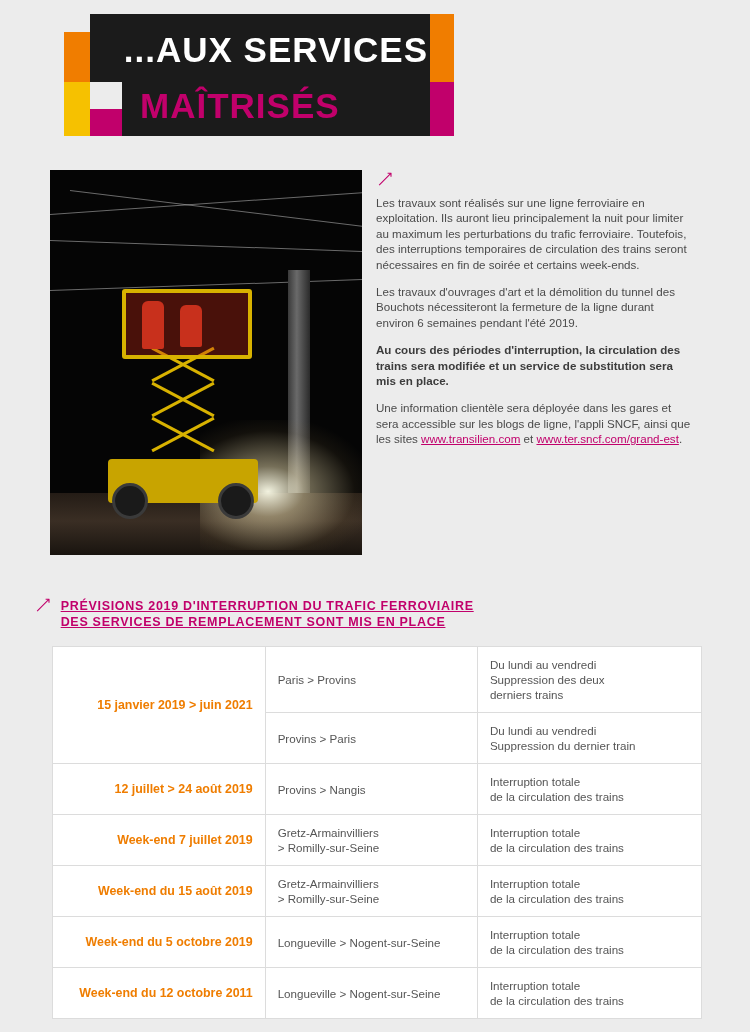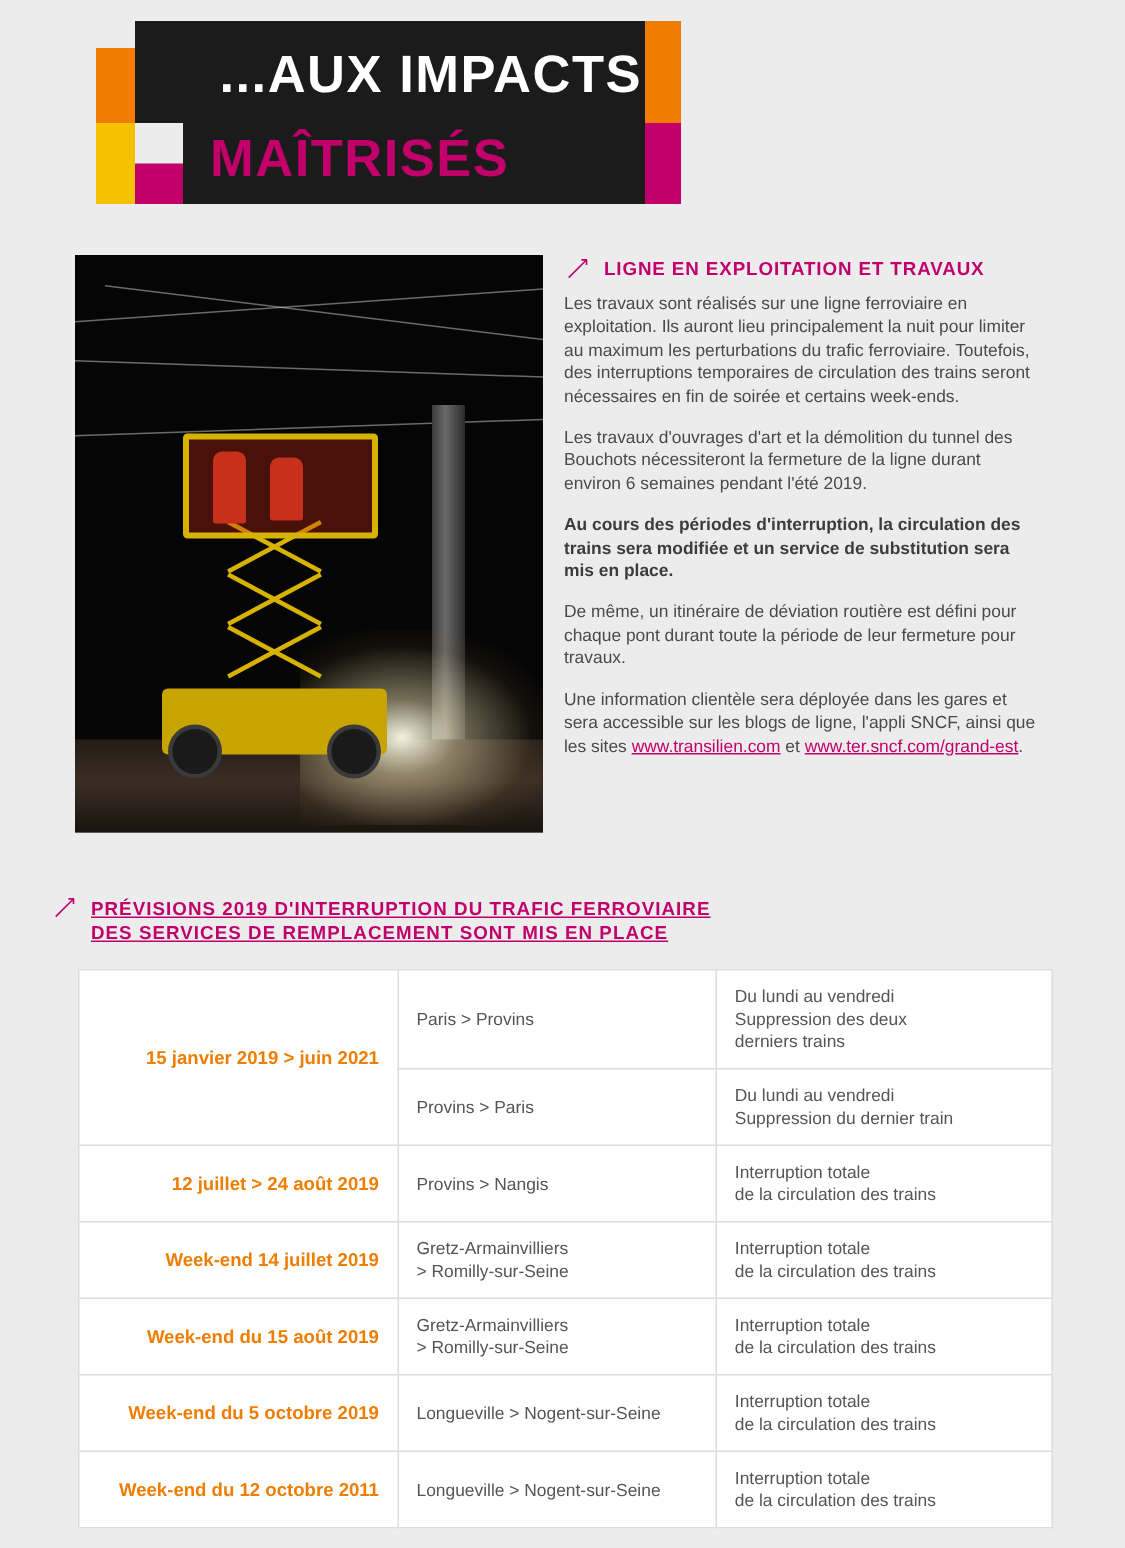--- a/index.html
+++ b/index.html
@@ -316,21 +316,21 @@
 <div class="page">
 
   <div class="banner">
     <div class="blk-orange-left"></div>
     <div class="blk-yellow"></div>
     <div class="blk-magenta-small"></div>
     <div class="blk-black-top"></div>
     <div class="blk-black-bot"></div>
     <div class="blk-orange-right"></div>
     <div class="blk-magenta-right"></div>
-    <div class="line1">...AUX IMPACTS</div>
+    <div class="line1">...AUX SERVICES</div>
     <div class="line2">MAÎTRISÉS</div>
   </div>
 
   <div class="photo">
     <div class="wire c"></div>
     <div class="wire a"></div>
     <div class="wire b"></div>
     <div class="wire d"></div>
     <div class="pole"></div>
     <div class="ground"></div>
@@ -347,26 +347,24 @@
       <i style="top:80px;transform:rotate(-28deg)"></i>
     </div>
     <div class="basket"></div>
     <div class="worker a"></div>
     <div class="worker b"></div>
   </div>
 
   <div class="textcol">
     <div class="arrow-title">
       <span class="arrow-glyph">⟶</span>
-      <span class="sec-title">LIGNE EN EXPLOITATION ET TRAVAUX</span>
     </div>
     <p>Les travaux sont réalisés sur une ligne ferroviaire en exploitation. Ils auront lieu principalement la nuit pour limiter au maximum les perturbations du trafic ferroviaire. Toutefois, des interruptions temporaires de circulation des trains seront nécessaires en fin de soirée et certains week-ends.</p>
     <p>Les travaux d'ouvrages d'art et la démolition du tunnel des Bouchots nécessiteront la fermeture de la ligne durant environ 6 semaines pendant l'été 2019.</p>
     <p class="bold">Au cours des périodes d'interruption, la circulation des trains sera modifiée et un service de substitution sera mis en place.</p>
-    <p>De même, un itinéraire de déviation routière est défini pour chaque pont durant toute la période de leur fermeture pour travaux.</p>
     <p>
       <span>Une information clientèle sera déployée dans les gares et sera accessible sur les blogs de ligne, l'appli SNCF, ainsi que les sites </span><a href="#">www.transilien.com</a><span> et </span><a href="#">www.ter.sncf.com/grand-est</a><span>.</span>
     </p>
   </div>
 
   <div class="table-head">
     <span class="arrow-glyph">⟶</span>
     <div>
       <div class="lines">PRÉVISIONS 2019 D'INTERRUPTION DU TRAFIC FERROVIAIRE</div>
       <div class="lines">DES SERVICES DE REMPLACEMENT SONT MIS EN PLACE</div>
@@ -387,21 +385,21 @@
         <td class="c3" style="white-space:pre-line">Du lundi au vendredi
 Suppression du dernier train</td>
       </tr>
       <tr>
         <td class="c1">12 juillet &gt; 24 août 2019</td>
         <td class="c2">Provins &gt; Nangis</td>
         <td class="c3" style="white-space:pre-line">Interruption totale
 de la circulation des trains</td>
       </tr>
       <tr>
-        <td class="c1">Week-end 14 juillet 2019</td>
+        <td class="c1">Week-end 7 juillet 2019</td>
         <td class="c2" style="white-space:pre-line">Gretz-Armainvilliers
 &gt; Romilly-sur-Seine</td>
         <td class="c3" style="white-space:pre-line">Interruption totale
 de la circulation des trains</td>
       </tr>
       <tr>
         <td class="c1">Week-end du 15 août 2019</td>
         <td class="c2" style="white-space:pre-line">Gretz-Armainvilliers
 &gt; Romilly-sur-Seine</td>
         <td class="c3" style="white-space:pre-line">Interruption totale

